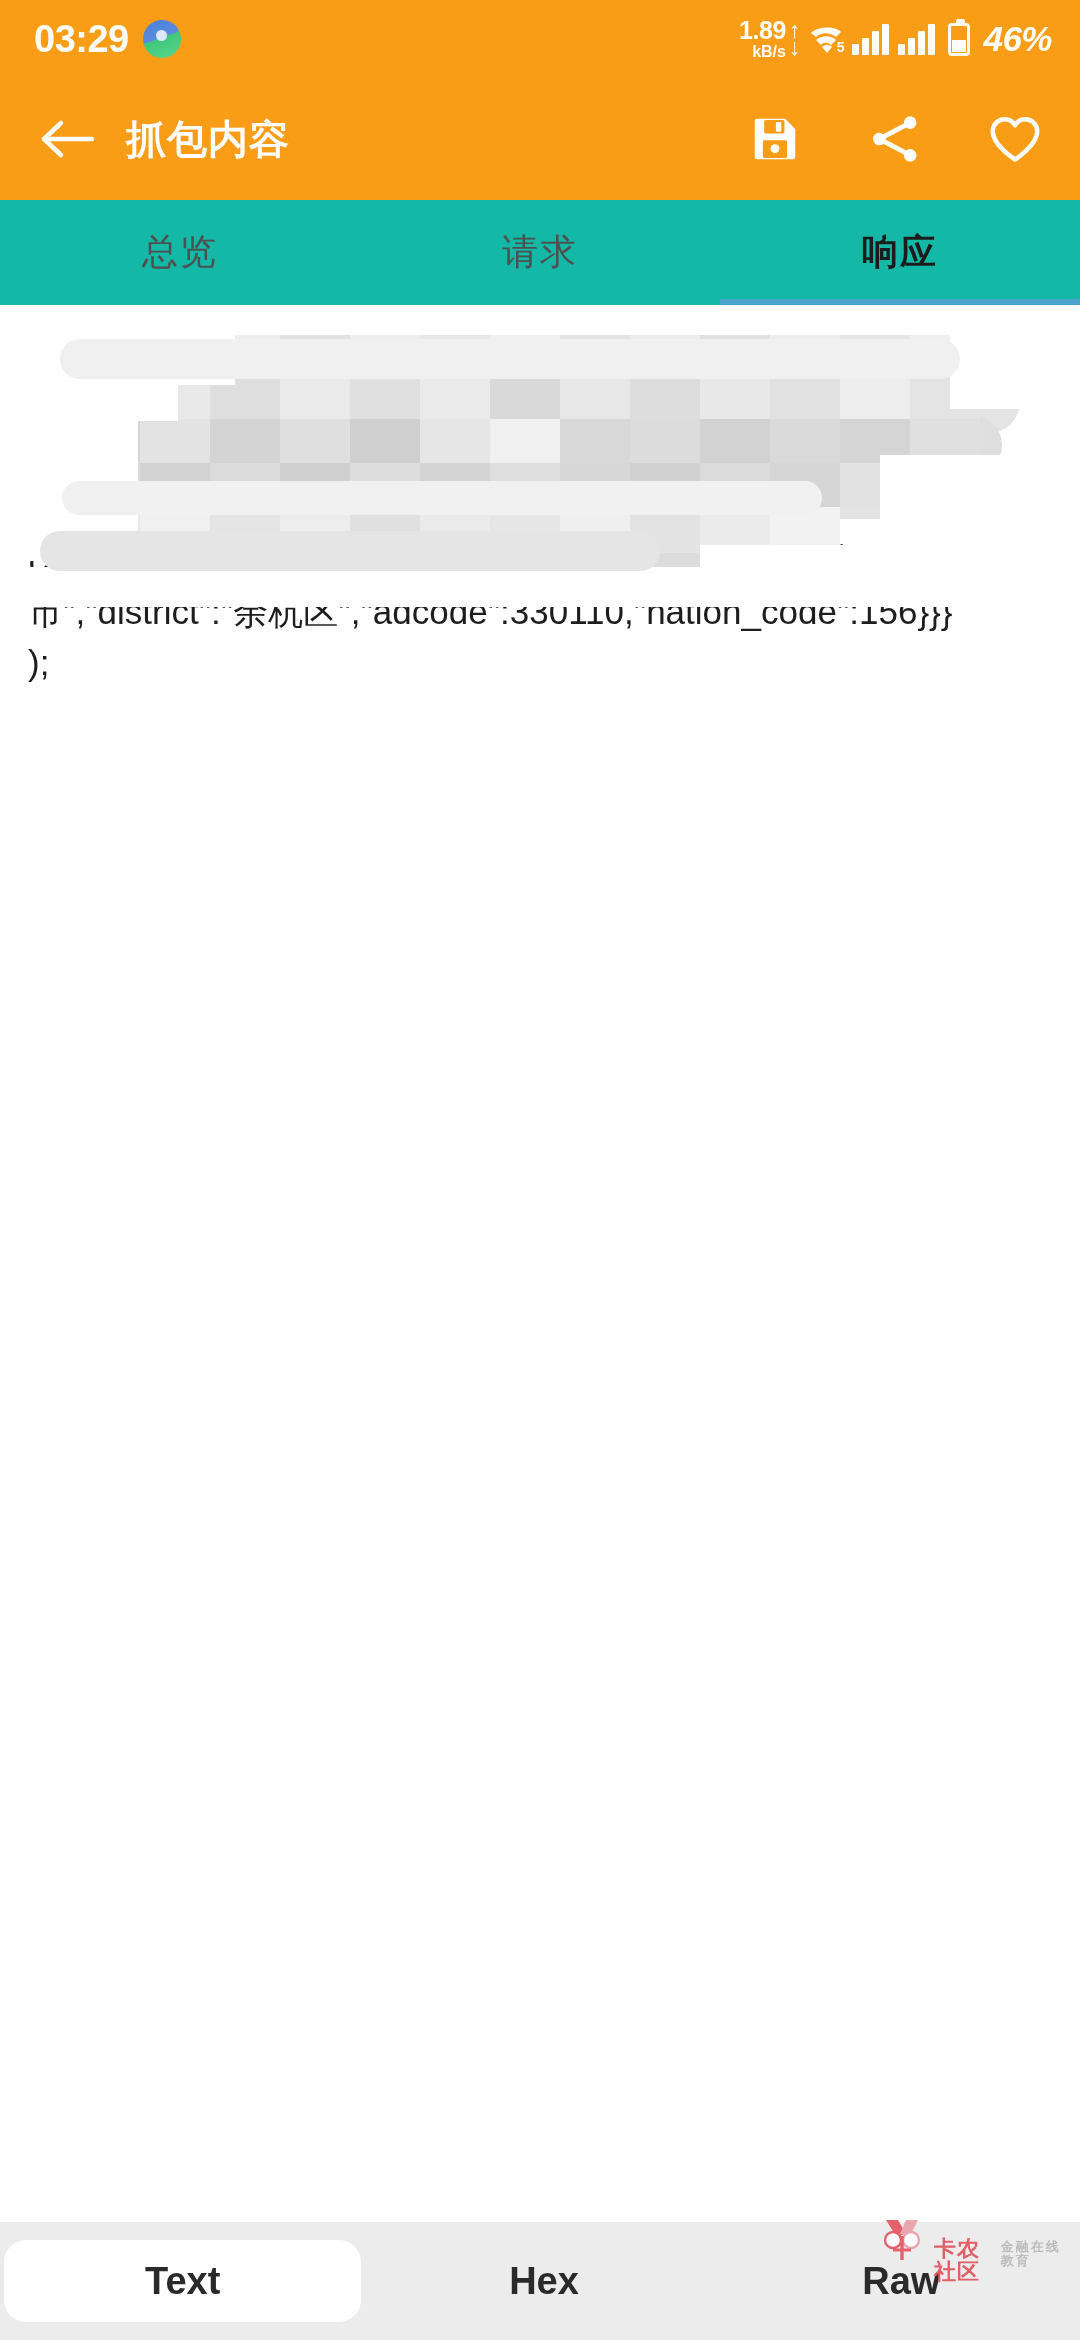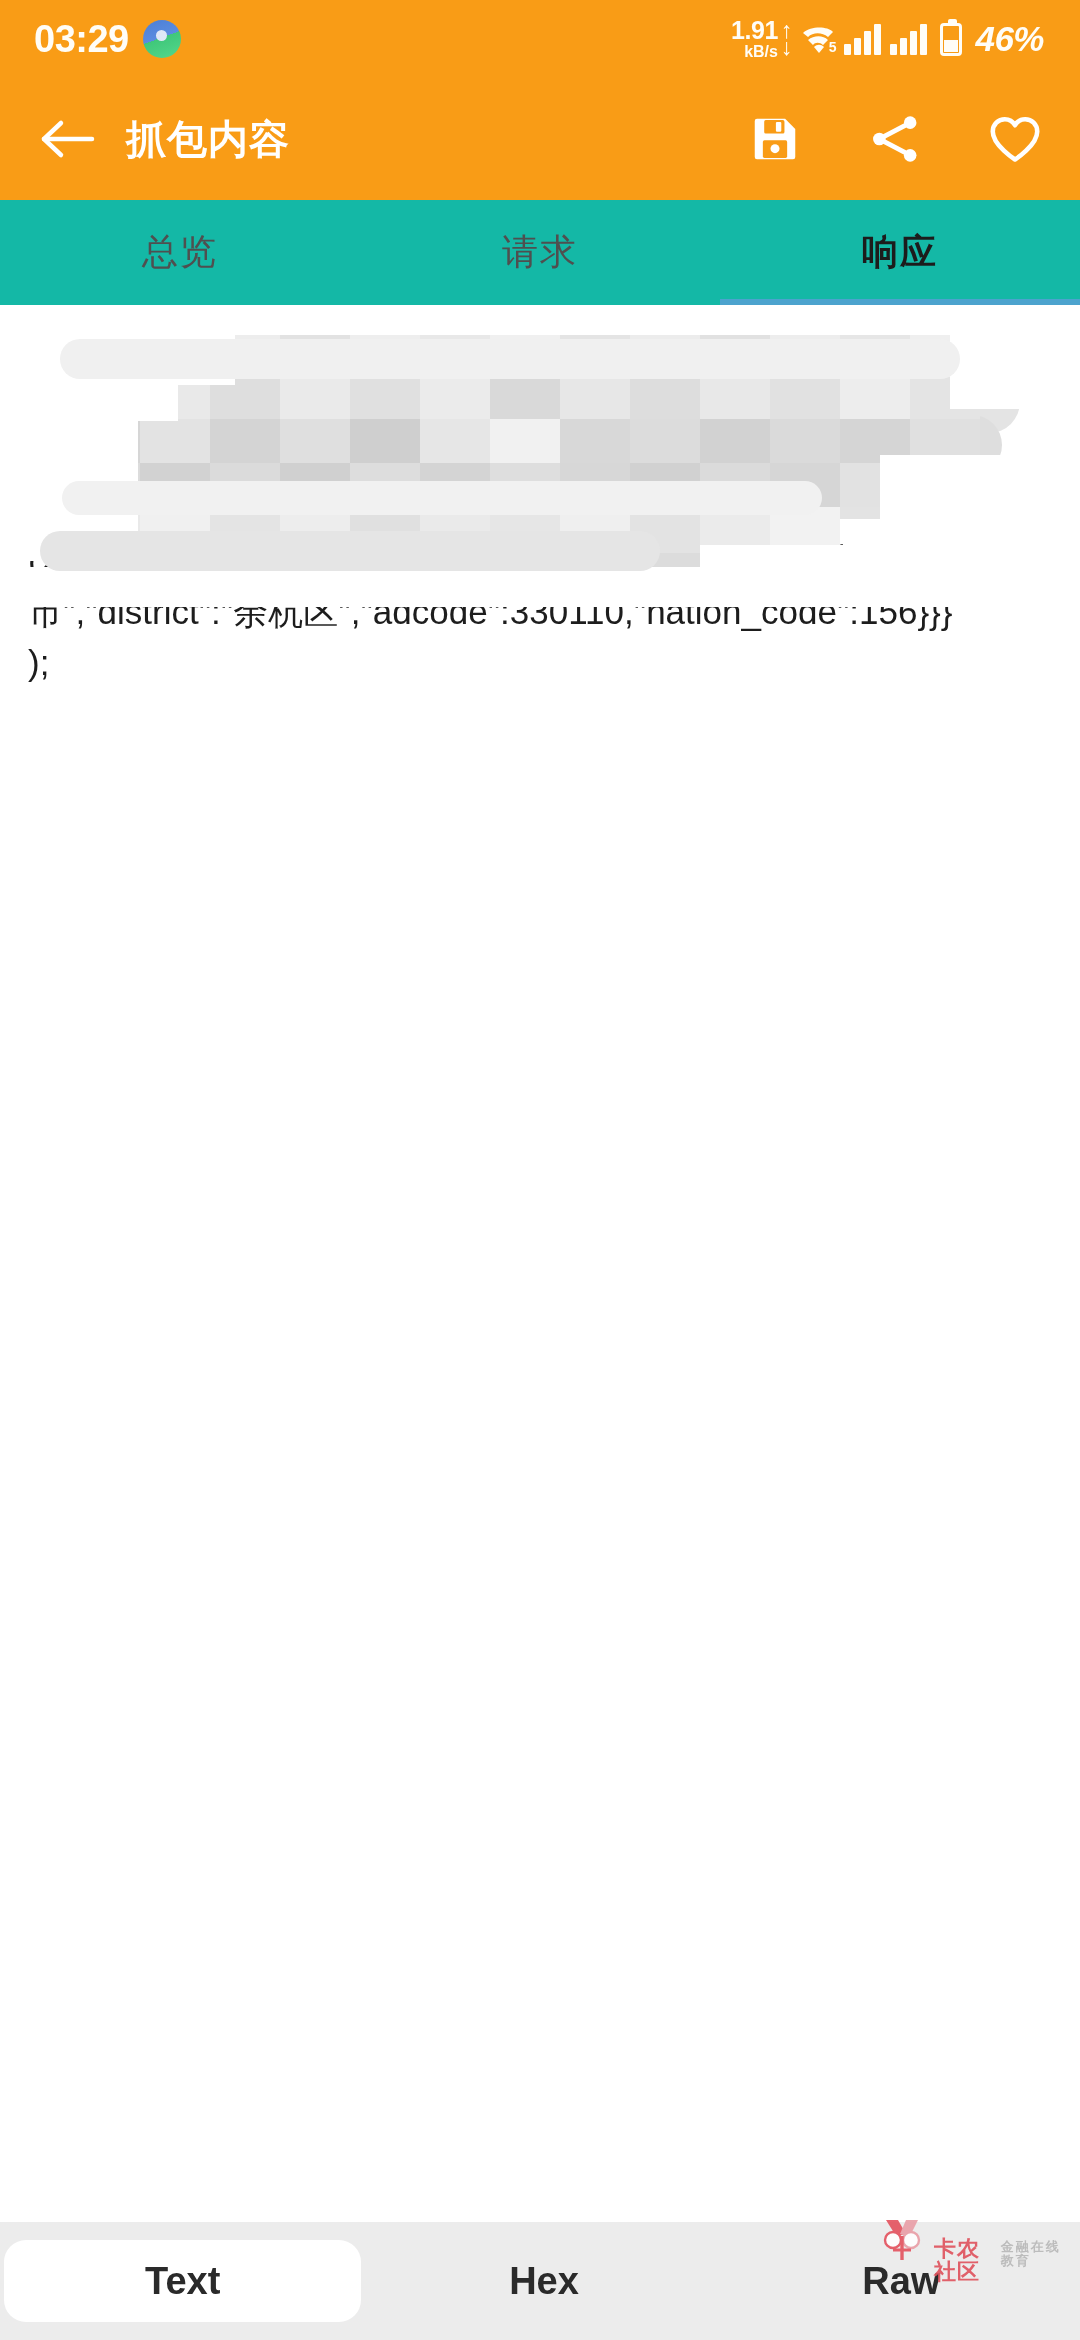--- a/index.html
+++ b/index.html
@@ -7,21 +7,21 @@
     width:1080px; height:2340px;
     background:#ffffff;
     font-family:"Liberation Sans", "DejaVu Sans", sans-serif;
     overflow:hidden;
   }
 
   
   .statusbar{
     height:78px; background:#F99C16;
     display:flex; align-items:center; justify-content:space-between;
-    padding:0 36px 0 34px; color:#fffdf7;
+    padding:0 28px 0 34px; color:#fffdf7;
   }
   .sb-left{ display:flex; align-items:center; gap:14px; }
   .sb-clock{ font-size:38px; font-weight:700; letter-spacing:-0.5px; line-height:1; }
   .sb-appicon{
     width:38px; height:38px; border-radius:50%;
     background:linear-gradient(160deg,#4b7fd6 0%,#5b8ce0 47%,#3fc77a 47%,#55d88c 100%);
     position:relative; overflow:hidden; flex:none;
   }
   .sb-appicon:after{
     content:""; position:absolute; left:13px; top:10px; width:11px; height:11px;
@@ -122,21 +122,21 @@
 <body>
 
 <div class="statusbar">
   <div class="sb-left">
     <span class="sb-clock">03:29</span>
     <span class="sb-appicon"></span>
   </div>
   <div class="sb-right">
     <div class="sb-net">
       <div class="sb-netnum">
-        <span class="n">1.91</span>
+        <span class="n">1.89</span>
         <span class="u">kB/s</span>
       </div>
       <div class="sb-arrows">
         <span>↑</span>
         <span>↓</span>
       </div>
     </div>
     <div class="sb-ico sb-wifi">
       <svg viewBox="0 0 34 30" aria-hidden="true">
         <path d="M2 8 C10 1, 26 1, 32 7 L27 12 C21 7, 12 7, 7 12 Z" fill="#fffdf7"></path>

